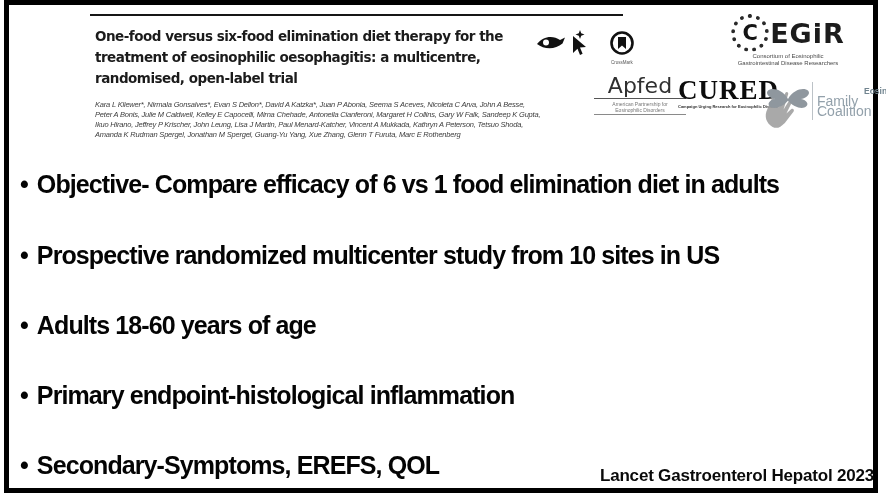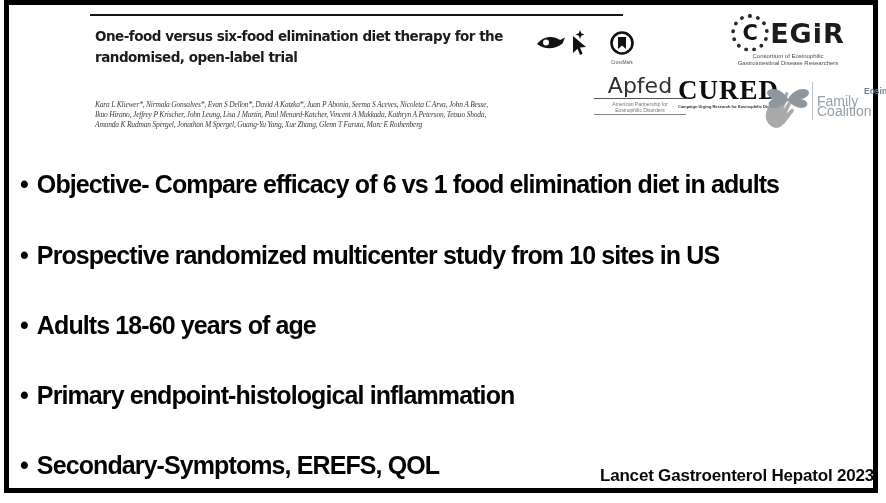--- a/index.html
+++ b/index.html
@@ -5,21 +5,21 @@
   html,body{margin:0;padding:0;background:#ffffff;}
   .slide{position:relative;width:886px;height:503px;background:#ffffff;overflow:hidden;
          font-family:"Liberation Sans",sans-serif;}
   .frame{position:absolute;left:4px;top:0;width:874px;height:493px;border:5px solid #000;
          box-sizing:border-box;background:#fff;}
   
   .rule{position:absolute;left:90px;top:14px;width:533px;height:2px;background:#161616;}
   .paper-title{position:absolute;left:95px;top:26px;font-family:"DejaVu Sans",sans-serif;
          font-weight:bold;font-size:13.5px;line-height:21px;letter-spacing:-0.5px;color:#1b1b1b;
          white-space:nowrap;}
-  .paper-authors{position:absolute;left:95px;top:100px;font-family:Liberation Serif, serif;
+  .paper-authors{position:absolute;left:95px;top:100px;font-family:Liberation Sans, sans-serif;
          font-style:italic;font-size:7.5px;line-height:10px;letter-spacing:-0.2px;color:#3c3c3c;
          white-space:nowrap;}
   
   .oa-icon{position:absolute;left:536px;top:32px;}
   .cursor-icon{position:absolute;left:568px;top:28px;}
   .crossmark{position:absolute;left:602px;top:30px;width:40px;text-align:center;}
   .crossmark-label{font-size:4.5px;color:#555;line-height:5px;}
   
   .cegir{position:absolute;left:696px;top:14px;width:184px;text-align:center;}
   .cegir-word{display:flex;align-items:center;justify-content:center;}
@@ -57,25 +57,27 @@
 </head>
 <body>
 
 <div class="slide">
   <div class="frame"></div>
 
   <div class="rule"></div>
 
   <div class="paper-title">
     <div>One-food versus six-food elimination diet therapy for the</div>
+    <div>treatment of eosinophilic oesophagitis: a multicentre,</div>
     <div>randomised, open-label trial</div>
   </div>
 
   <div class="paper-authors">
     <div>Kara L Kliewer*, Nirmala Gonsalves*, Evan S Dellon*, David A Katzka*, Juan P Abonia, Seema S Aceves, Nicoleta C Arva, John A Besse,</div>
+    <div>Peter A Bonis, Julie M Caldwell, Kelley E Capocelli, Mirna Chehade, Antonella Cianferoni, Margaret H Collins, Gary W Falk, Sandeep K Gupta,</div>
     <div>Ikuo Hirano, Jeffrey P Krischer, John Leung, Lisa J Martin, Paul Menard-Katcher, Vincent A Mukkada, Kathryn A Peterson, Tetsuo Shoda,</div>
     <div>Amanda K Rudman Spergel, Jonathan M Spergel, Guang-Yu Yang, Xue Zhang, Glenn T Furuta, Marc E Rothenberg</div>
   </div>
 
   <span class="oa-icon">
     <svg width="30" height="22" viewBox="0 0 30 22">
       <path d="M1 12 C7 4 17 3 24 8 L29 5.5 L26.5 11.5 C19 18 8 17.5 1 12 Z" fill="#111"></path>
       <circle cx="10" cy="10.5" r="3" fill="#fff"></circle>
     </svg>
   </span>

